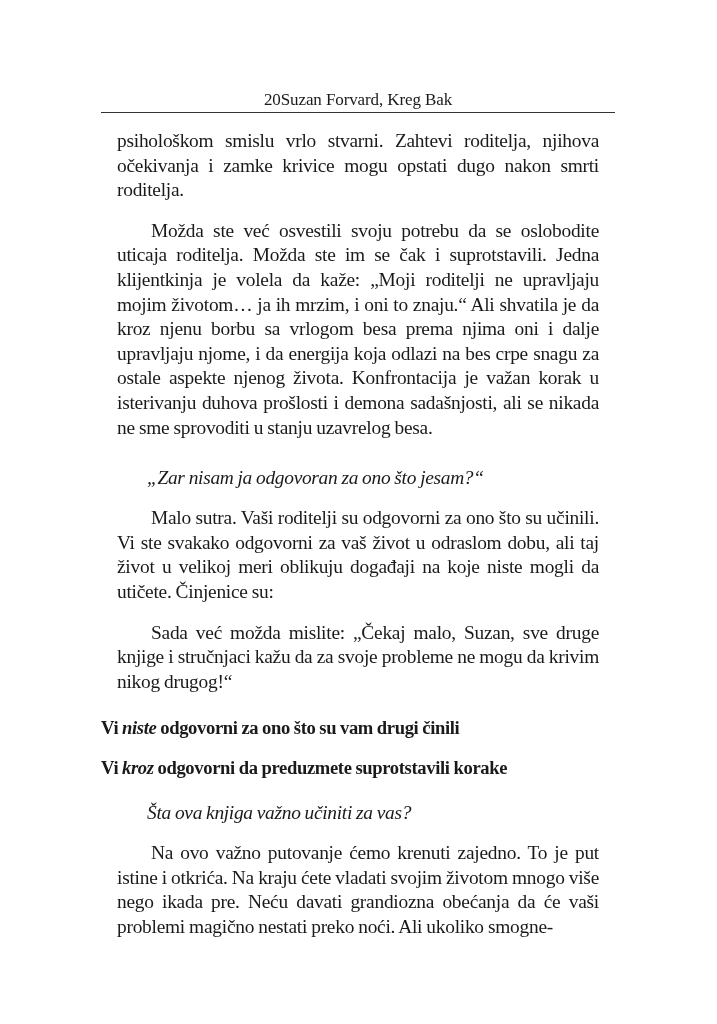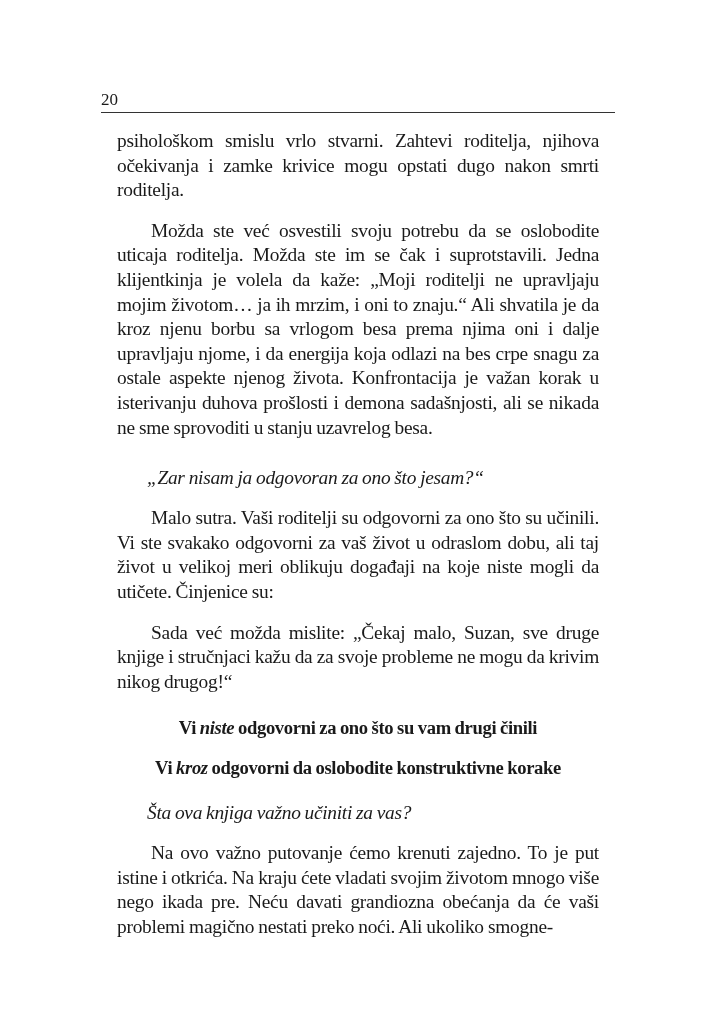--- a/index.html
+++ b/index.html
@@ -16,21 +16,21 @@
       color: #1a1a1a;
     }
     .page {
       position: absolute;
       left: 101px;
       top: 90px;
       width: 514px;
     }
     .running-head {
       display: flex;
-      justify-content: space-between;
+      justify-content: center;
       align-items: flex-end;
       font-size: 17px;
       line-height: 20px;
       padding-bottom: 2px;
       border-bottom: 1.3px solid #333;
       letter-spacing: -0.1px;
     }
     .body-text {
       margin-top: 4px;
       font-size: 19.4px;
@@ -51,21 +51,21 @@
     }
     h2.subhead {
       font-style: italic;
       font-weight: normal;
       font-size: 19.4px;
       line-height: 24px;
       margin: 26px 0 10px 46px;
       letter-spacing: -0.3px;
     }
     .emph-block {
-      text-align: center;
+      text-align: left;
       font-weight: bold;
       font-size: 18.6px;
       line-height: 23.5px;
       letter-spacing: -0.35px;
       margin: 22px 0 0 0;
     }
     .emph-block + .emph-block {
       margin-top: 16px;
     }
     .emph-block i {
@@ -75,37 +75,38 @@
       margin-top: 22px;
     }
   </style>
 </head>
 <body>
 
 <div class="page">
 
   <div class="running-head">
     <span>20</span>
+    <span>Suzan Forvard, Kreg Bak</span>
   </div>
 
   <div class="body-text">
     <p class="cont">psihološkom smislu vrlo stvarni. Zahtevi roditelja, njihova očekivanja i zamke krivice mogu opstati dugo nakon smrti roditelja.</p>
     <p>Možda ste već osvestili svoju potrebu da se oslobodite uticaja roditelja. Možda ste im se čak i suprotstavili. Jedna klijentkinja je volela da kaže: „Moji roditelji ne upravljaju mojim životom… ja ih mrzim, i oni to znaju.“ Ali shvatila je da kroz njenu borbu sa vrlogom besa prema njima oni i dalje upravljaju njome, i da energija koja odlazi na bes crpe snagu za ostale aspekte njenog života. Konfrontacija je važan korak u isterivanju duhova prošlosti i demona sadašnjosti, ali se nikada ne sme sprovoditi u stanju uzavrelog besa.</p>
 
     <h2 class="subhead">„Zar nisam ja odgovoran za ono što jesam?“</h2>
 
     <p>Malo sutra. Vaši roditelji su odgovorni za ono što su učinili. Vi ste svakako odgovorni za vaš život u odraslom dobu, ali taj život u velikoj meri oblikuju događaji na koje niste mogli da utičete. Činjenice su:</p>
     <p>Sada već možda mislite: „Čekaj malo, Suzan, sve druge knjige i stručnjaci kažu da za svoje probleme ne mogu da krivim nikog drugog!“</p>
 
     <div class="emph-block">
       <span>Vi </span><i>niste</i><span> odgovorni za ono što su vam drugi činili</span><br>
     </div>
 
     <div class="emph-block">
-      <span>Vi </span><i>kroz</i><span> odgovorni da oslobodite konstruktivne korake</span><br>
+      <span>Vi </span><i>kroz</i><span> odgovorni da preduzmete suprotstavili korake</span><br>
     </div>
 
     <h2 class="subhead second">Šta ova knjiga važno učiniti za vas?</h2>
 
     <p class="last-line">Na ovo važno putovanje ćemo krenuti zajedno. To je put istine i otkrića. Na kraju ćete vladati svojim životom mnogo više nego ikada pre. Neću davati grandiozna obećanja da će vaši problemi magično nestati preko noći. Ali ukoliko smogne-</p>
   </div>
 
 </div>
 
 </body></html>

